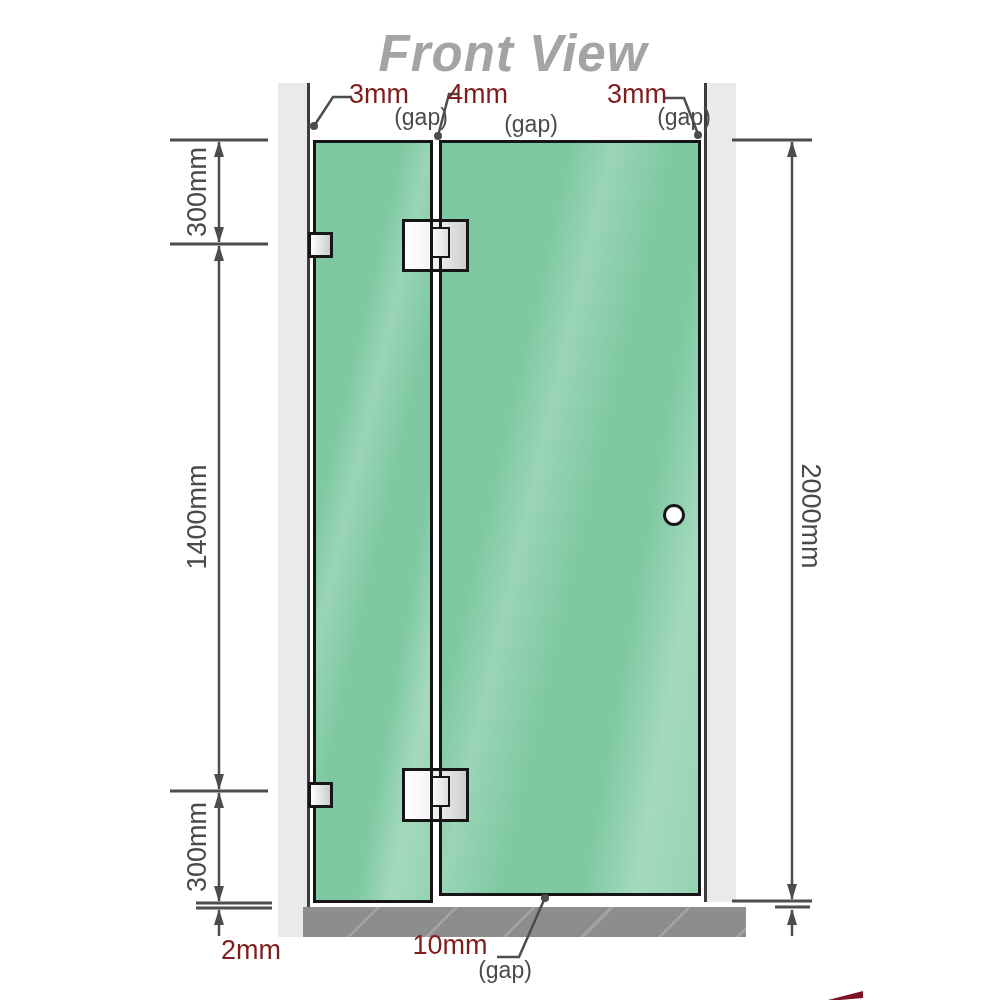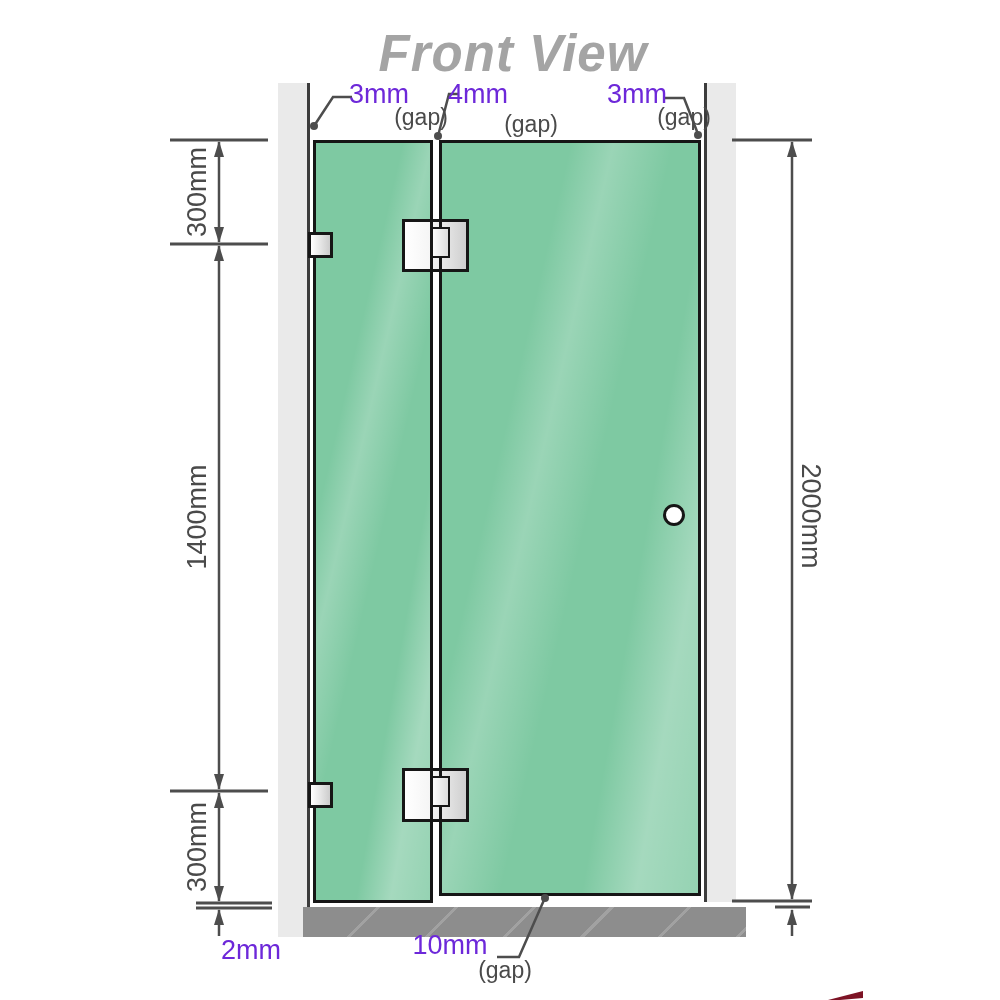--- a/index.html
+++ b/index.html
@@ -46,21 +46,21 @@
   .bracket{
     position:absolute;left:308px;width:25px;height:26px;box-sizing:border-box;
     border:3px solid #161616;background:linear-gradient(90deg,#ffffff,#cccccc);
   }
   #bracket-top{top:232px;} #bracket-bottom{top:782px;}
   #handle{
     position:absolute;left:663px;top:504px;width:22px;height:22px;border-radius:50%;
     box-sizing:border-box;border:3px solid #161616;background:#ffffff;
   }
   .lbl{
-    position:absolute;transform:translateX(-50%);font-size:27px;color:#6d28d9;
+    position:absolute;transform:translateX(-50%);font-size:27px;color:#7f1d1d;
     white-space:nowrap;line-height:1;
   }
   .lbl.small{font-size:23px;color:#4a4a4a;margin-left:38px;}
   .vdim{
     position:absolute;font-size:27px;color:#4a4a4a;white-space:nowrap;line-height:1;
     transform:translate(-50%,-50%) rotate(-90deg);
   }
   .vdim.cw{transform:translate(-50%,-50%) rotate(90deg);}
   svg{position:absolute;left:0;top:0;}
 </style>

